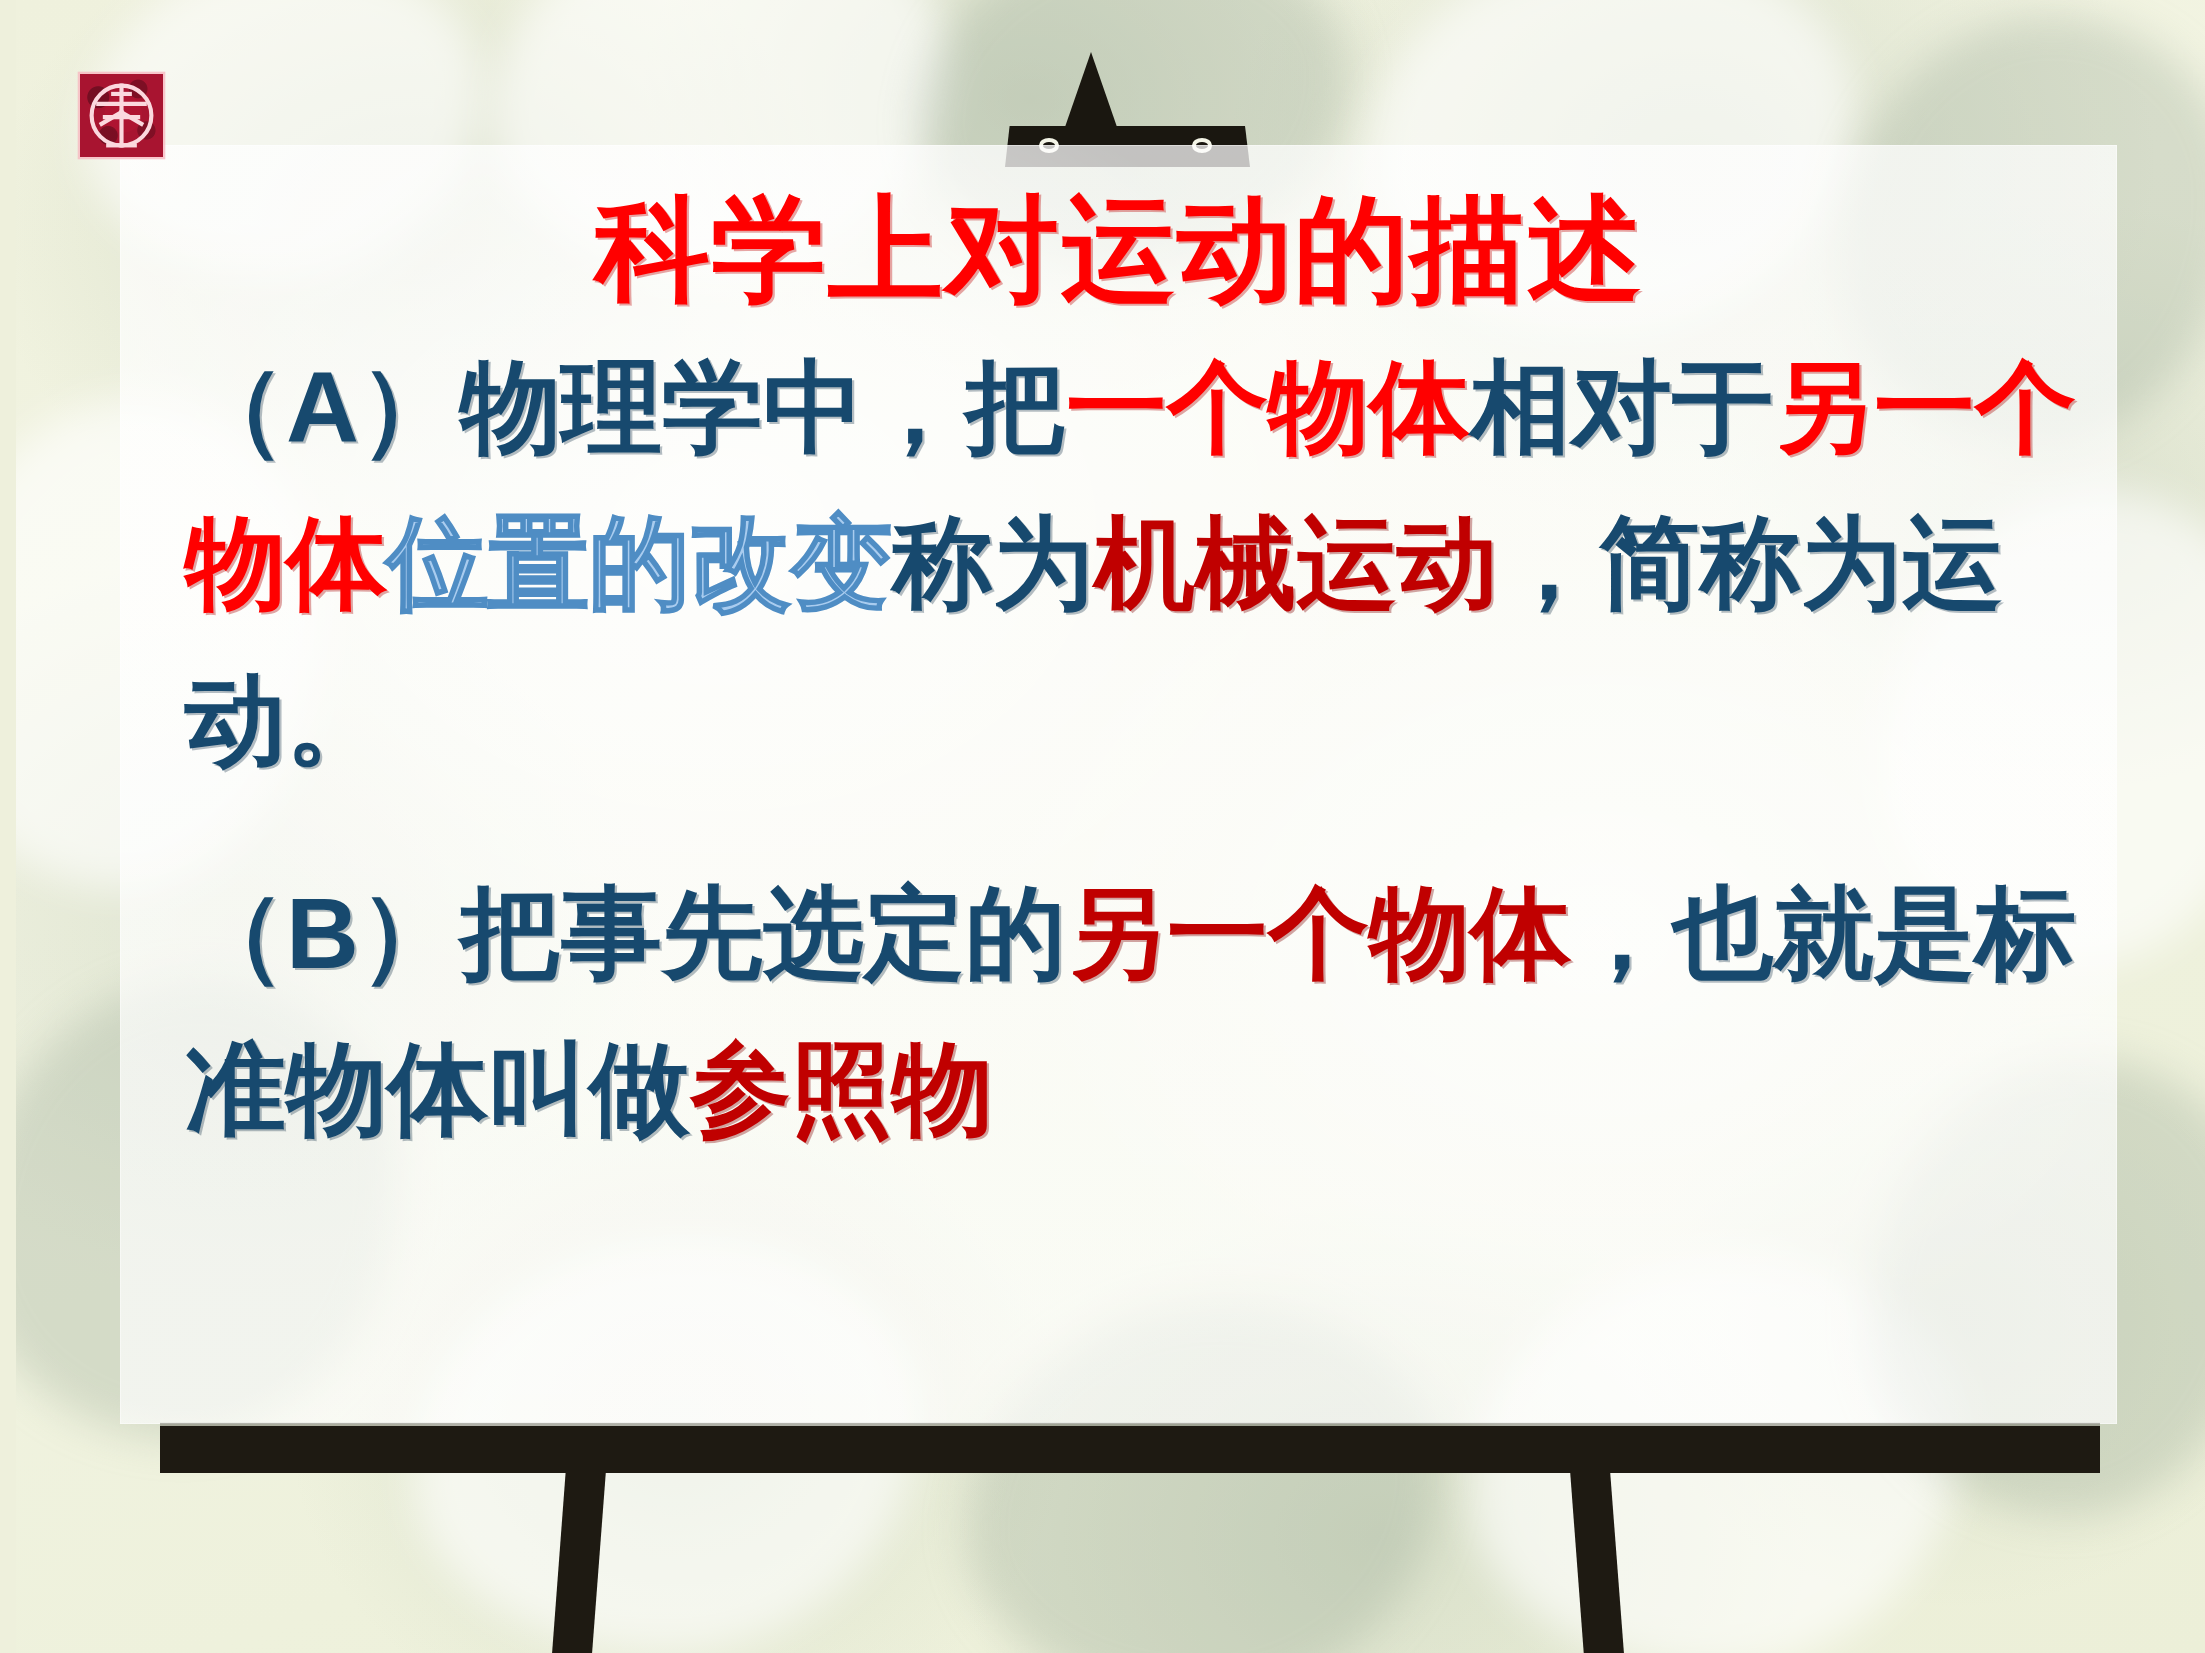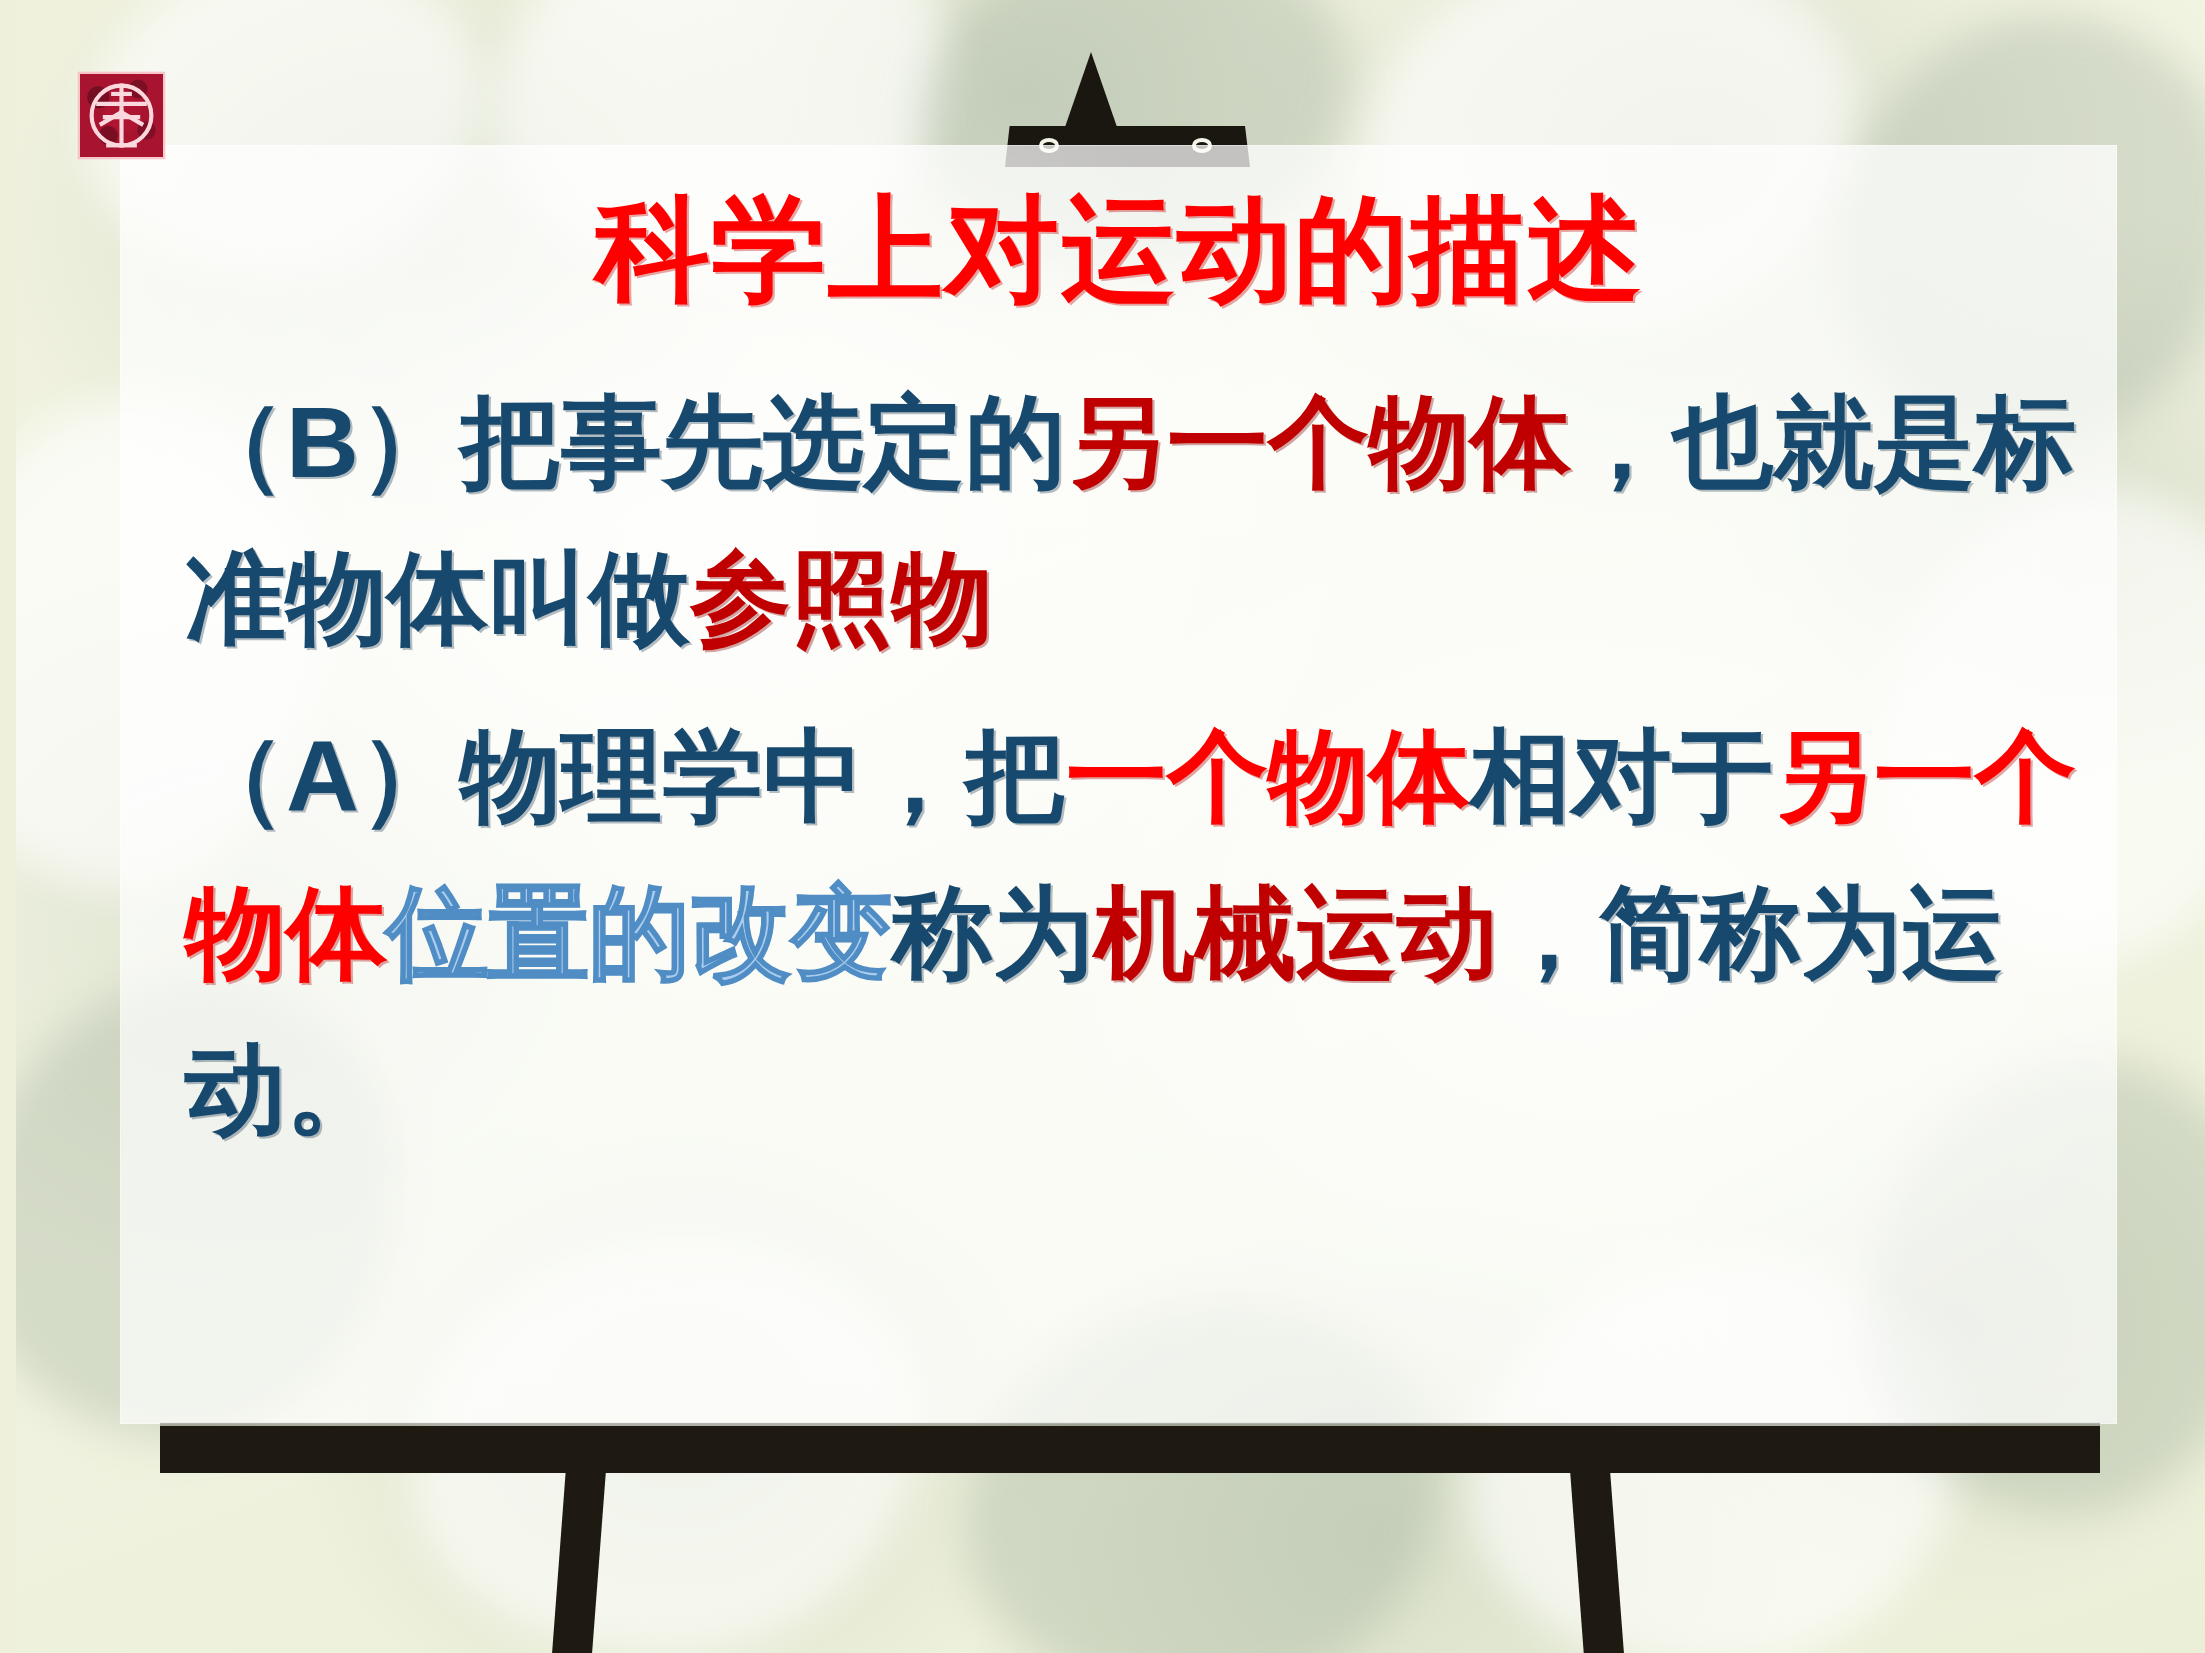--- a/index.html
+++ b/index.html
@@ -225,23 +225,23 @@
   </div>
 
   <div id="easel-tray"></div>
   <div class="leg left"></div>
   <div class="leg right"></div>
 
   <div id="content">
 
     <div class="title">科学上对运动的描述</div>
 
+    <div class="para" id="para-a">
+      <span class="navy">（</span><span class="navy letter">A</span><span class="navy">）</span><span class="navy">物理学中，把</span><span class="red">一个物体</span><span class="navy">相</span><span class="navy">对于</span><span class="red">另一个物体</span><span class="lightblue">位置的改变</span><span class="navy">称为</span><span class="darkred">机械运动</span><span class="navy">，简称为运动。</span>
+    </div>
+
     <div class="para" id="para-b">
       <span class="navy">（</span><span class="navy letter">B</span><span class="navy">）</span><span class="navy">把事先选定的</span><span class="darkred">另一个物体</span><span class="navy">，</span><span class="navy">也就是标准物体叫做</span><span class="darkred">参照物</span>
     </div>
 
-    <div class="para" id="para-a">
-      <span class="navy">（</span><span class="navy letter">A</span><span class="navy">）</span><span class="navy">物理学中，把</span><span class="red">一个物体</span><span class="navy">相</span><span class="navy">对于</span><span class="red">另一个物体</span><span class="lightblue">位置的改变</span><span class="navy">称为</span><span class="darkred">机械运动</span><span class="navy">，简称为运动。</span>
-    </div>
-
   </div>
 </div>
 
 
 </body></html>

